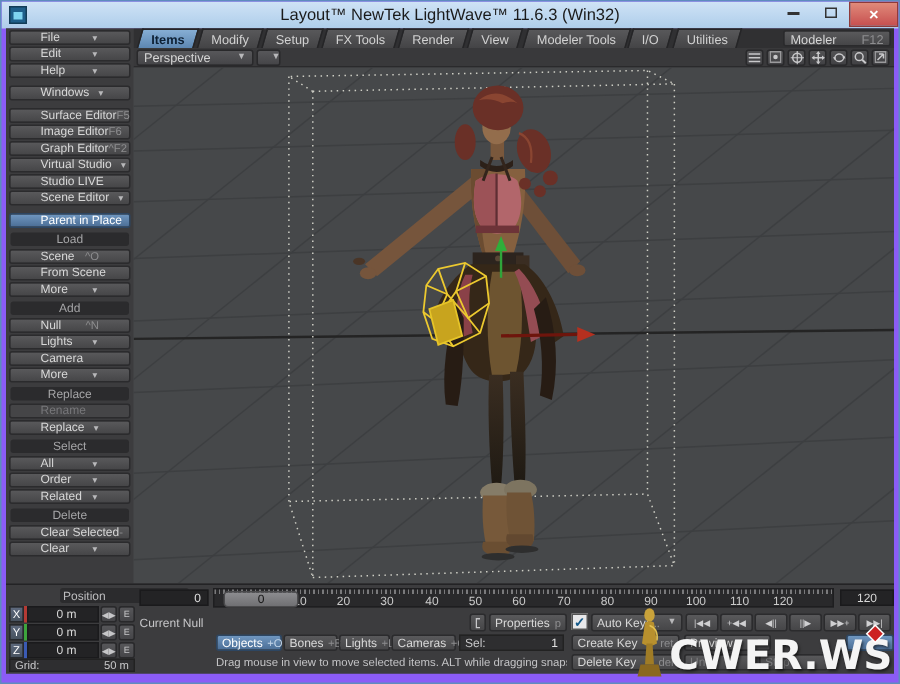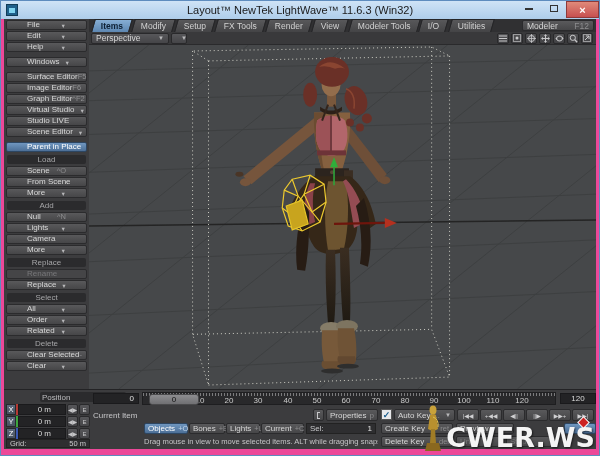--- a/index.html
+++ b/index.html
@@ -1,17 +1,17 @@
 <!DOCTYPE html>
 <html><head>
 <meta charset="utf-8">
 <style>
   html,body{margin:0;padding:0;background:#888;}
   *{box-sizing:border-box;font-family:"Liberation Sans",sans-serif;}
-  .window{position:relative;width:600px;height:456px;background:#ec4899;overflow:hidden;border:1px solid #5e8cbe;}
+  .window{position:relative;width:600px;height:456px;background:#8b5cf6;overflow:hidden;border:1px solid #5e8cbe;}
   
   .titlebar{position:absolute;left:0;top:0;right:0;height:18px;background:linear-gradient(#cfe3f6,#aecdea);display:flex;align-items:center;}
   .appicon{width:12px;height:12px;margin-left:5px;background:#1f5f8a;border:1px solid #123c57;position:relative;}
   .appicon:before{content:"";position:absolute;left:2px;top:3px;width:6px;height:5px;background:#7fd4f0;}
   .title{position:absolute;left:0;right:0;text-align:center;font-size:11px;color:#1a1a1a;}
   .winbtns{position:absolute;right:0;top:0;display:flex;z-index:5;}
   .wbtn{width:25px;height:15px;display:flex;align-items:center;justify-content:center;color:#333;font-size:10px;}
   .wbtn .minglyph{width:8px;height:2px;background:#333;}
   .wbtn .maxglyph{width:8px;height:7px;border:1px solid #333;}
   .wbtn.close{width:33px;height:17px;background:linear-gradient(#e08a7a,#c75050);border:1px solid #8e3a3a;color:#fff;font-size:11px;font-weight:bold;}
@@ -459,21 +459,21 @@
         <span class="tlabel" style="left:233px">70</span>
         <span class="tlabel" style="left:262px">80</span>
         <span class="tlabel" style="left:291px">90</span>
         <span class="tlabel" style="left:321px">100</span>
         <span class="tlabel" style="left:350px">110</span>
         <span class="tlabel" style="left:379px">120</span>
         <div class="handle">0</div>
       </div>
       <div class="abs endfield">120</div>
 
-      <div class="abs cilabel">Current Item</div>
+      <div class="abs cilabel">Current Null</div>
       <div class="abs btn" style="left:309px;top:19px;width:11px;justify-content:center">
           <svg width="6" height="7">
             <rect x="0.5" y="0.5" width="5" height="6" fill="none" stroke="#c8c8ca"></rect>
           </svg>
         </div>
       <div class="abs btn" style="left:322px;top:19px;width:52px">
         <span>Properties</span>
         <span class="sc">p</span>
       </div>
       <div class="abs checkbox">
@@ -498,21 +498,21 @@
       </div>
       <div class="abs btn" style="left:185px;top:33px;width:36px;height:11px">
         <span>Bones</span>
           <span class="sc">+B</span>
       </div>
       <div class="abs btn" style="left:222px;top:33px;width:34px;height:11px">
         <span>Lights</span>
           <span class="sc">+L</span>
       </div>
       <div class="abs btn" style="left:257px;top:33px;width:43px;height:11px">
-        <span>Current</span>
+        <span>Cameras</span>
           <span class="sc">+C</span>
       </div>
       <div class="abs selfield">
         <span>Sel:</span>
         <span class="gv">1</span>
       </div>
       <div class="abs btn" style="left:377px;top:33px;width:72px;height:11px">
         <span>Create Key</span>
           <span class="sc">ret</span>
       </div>

